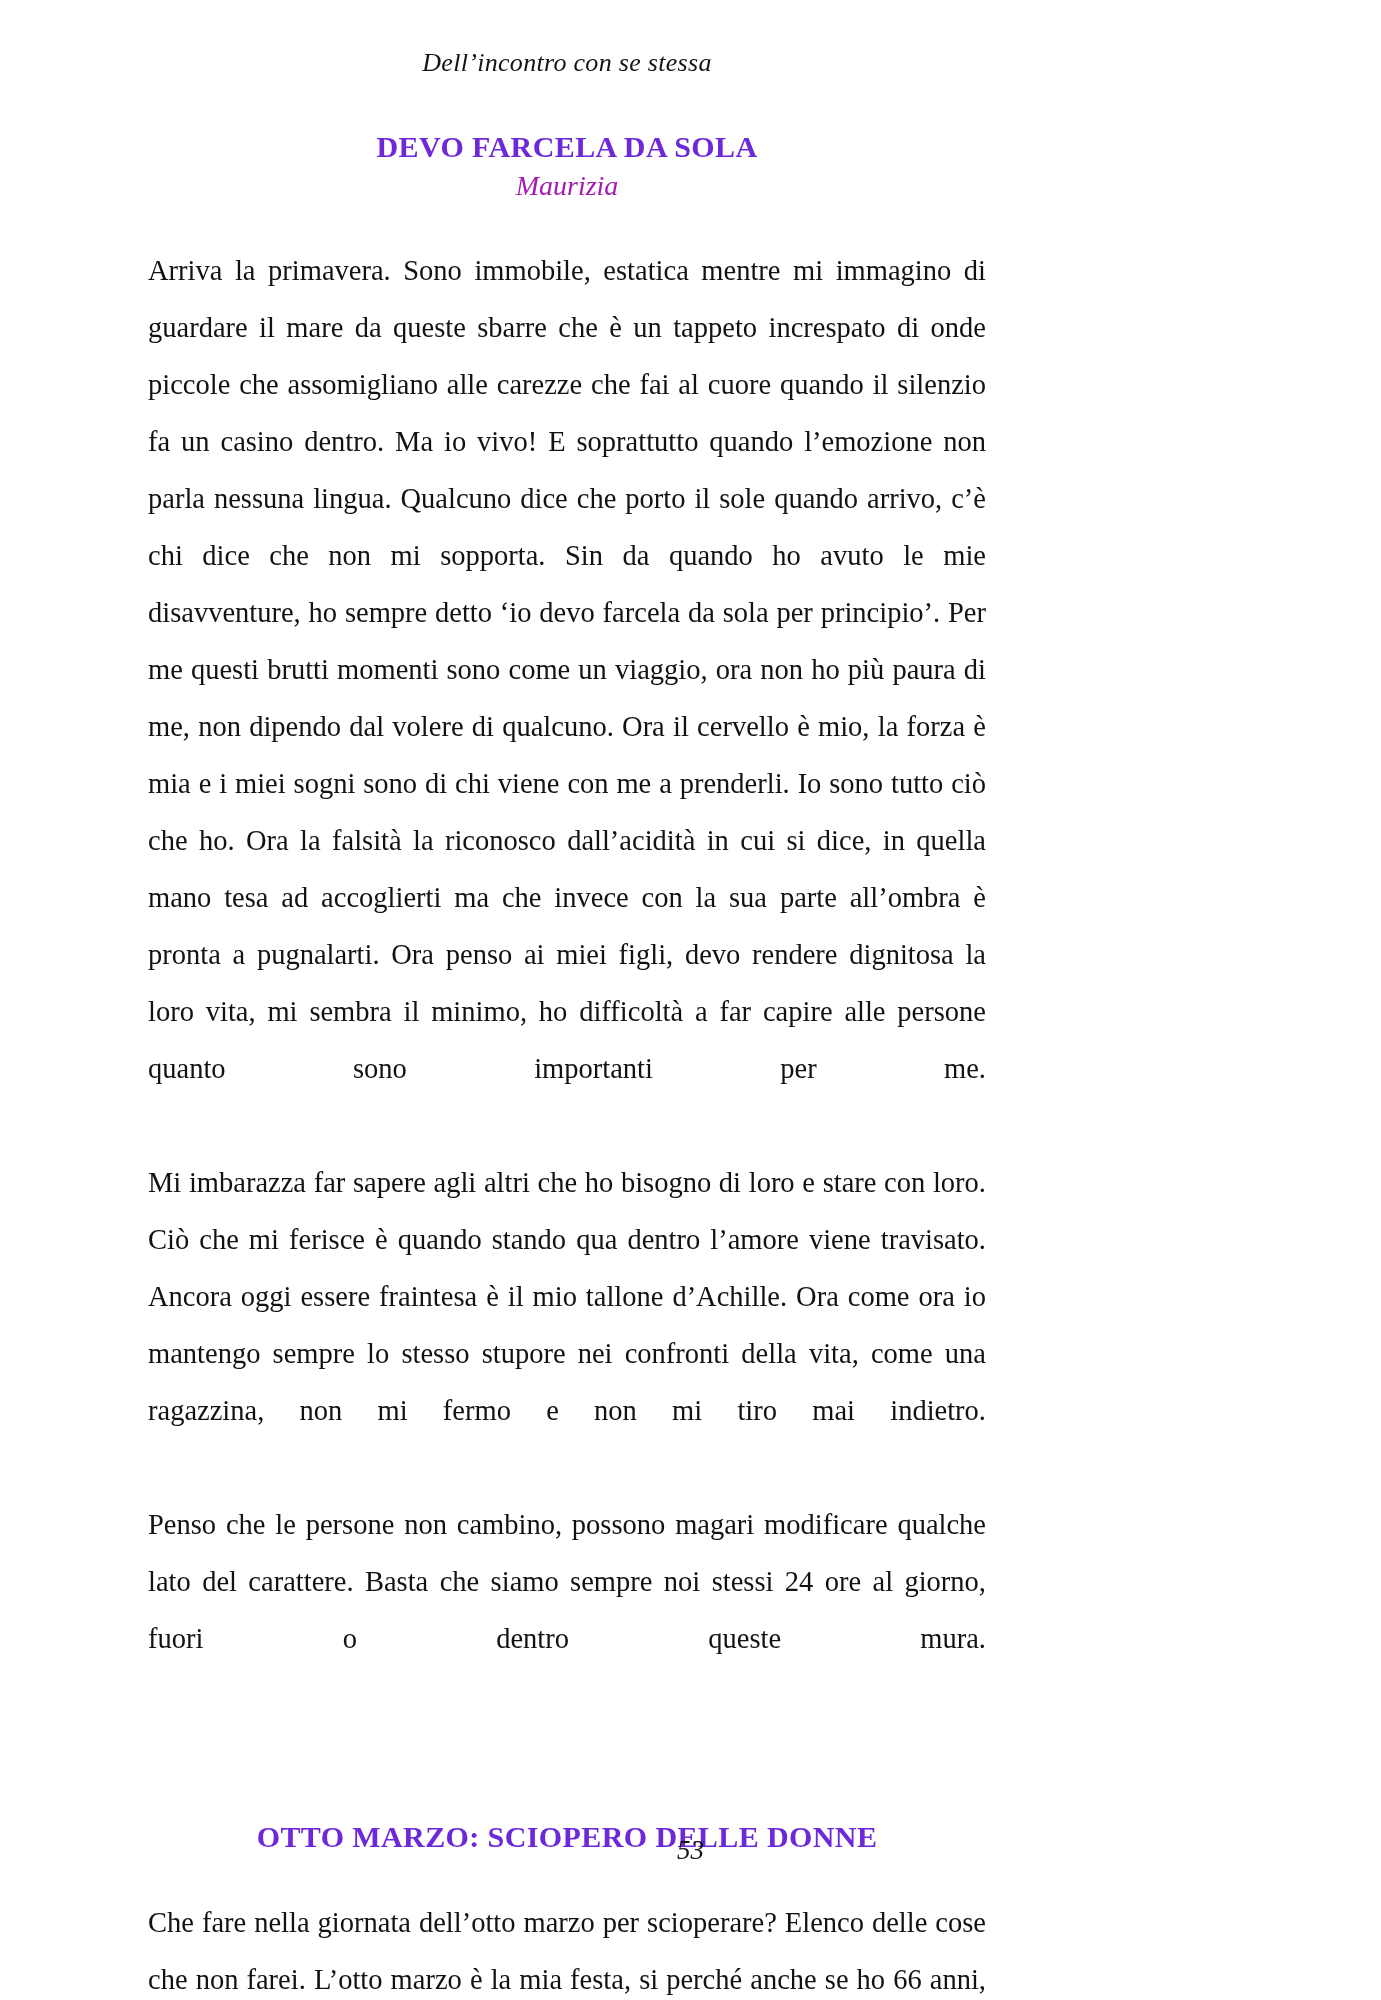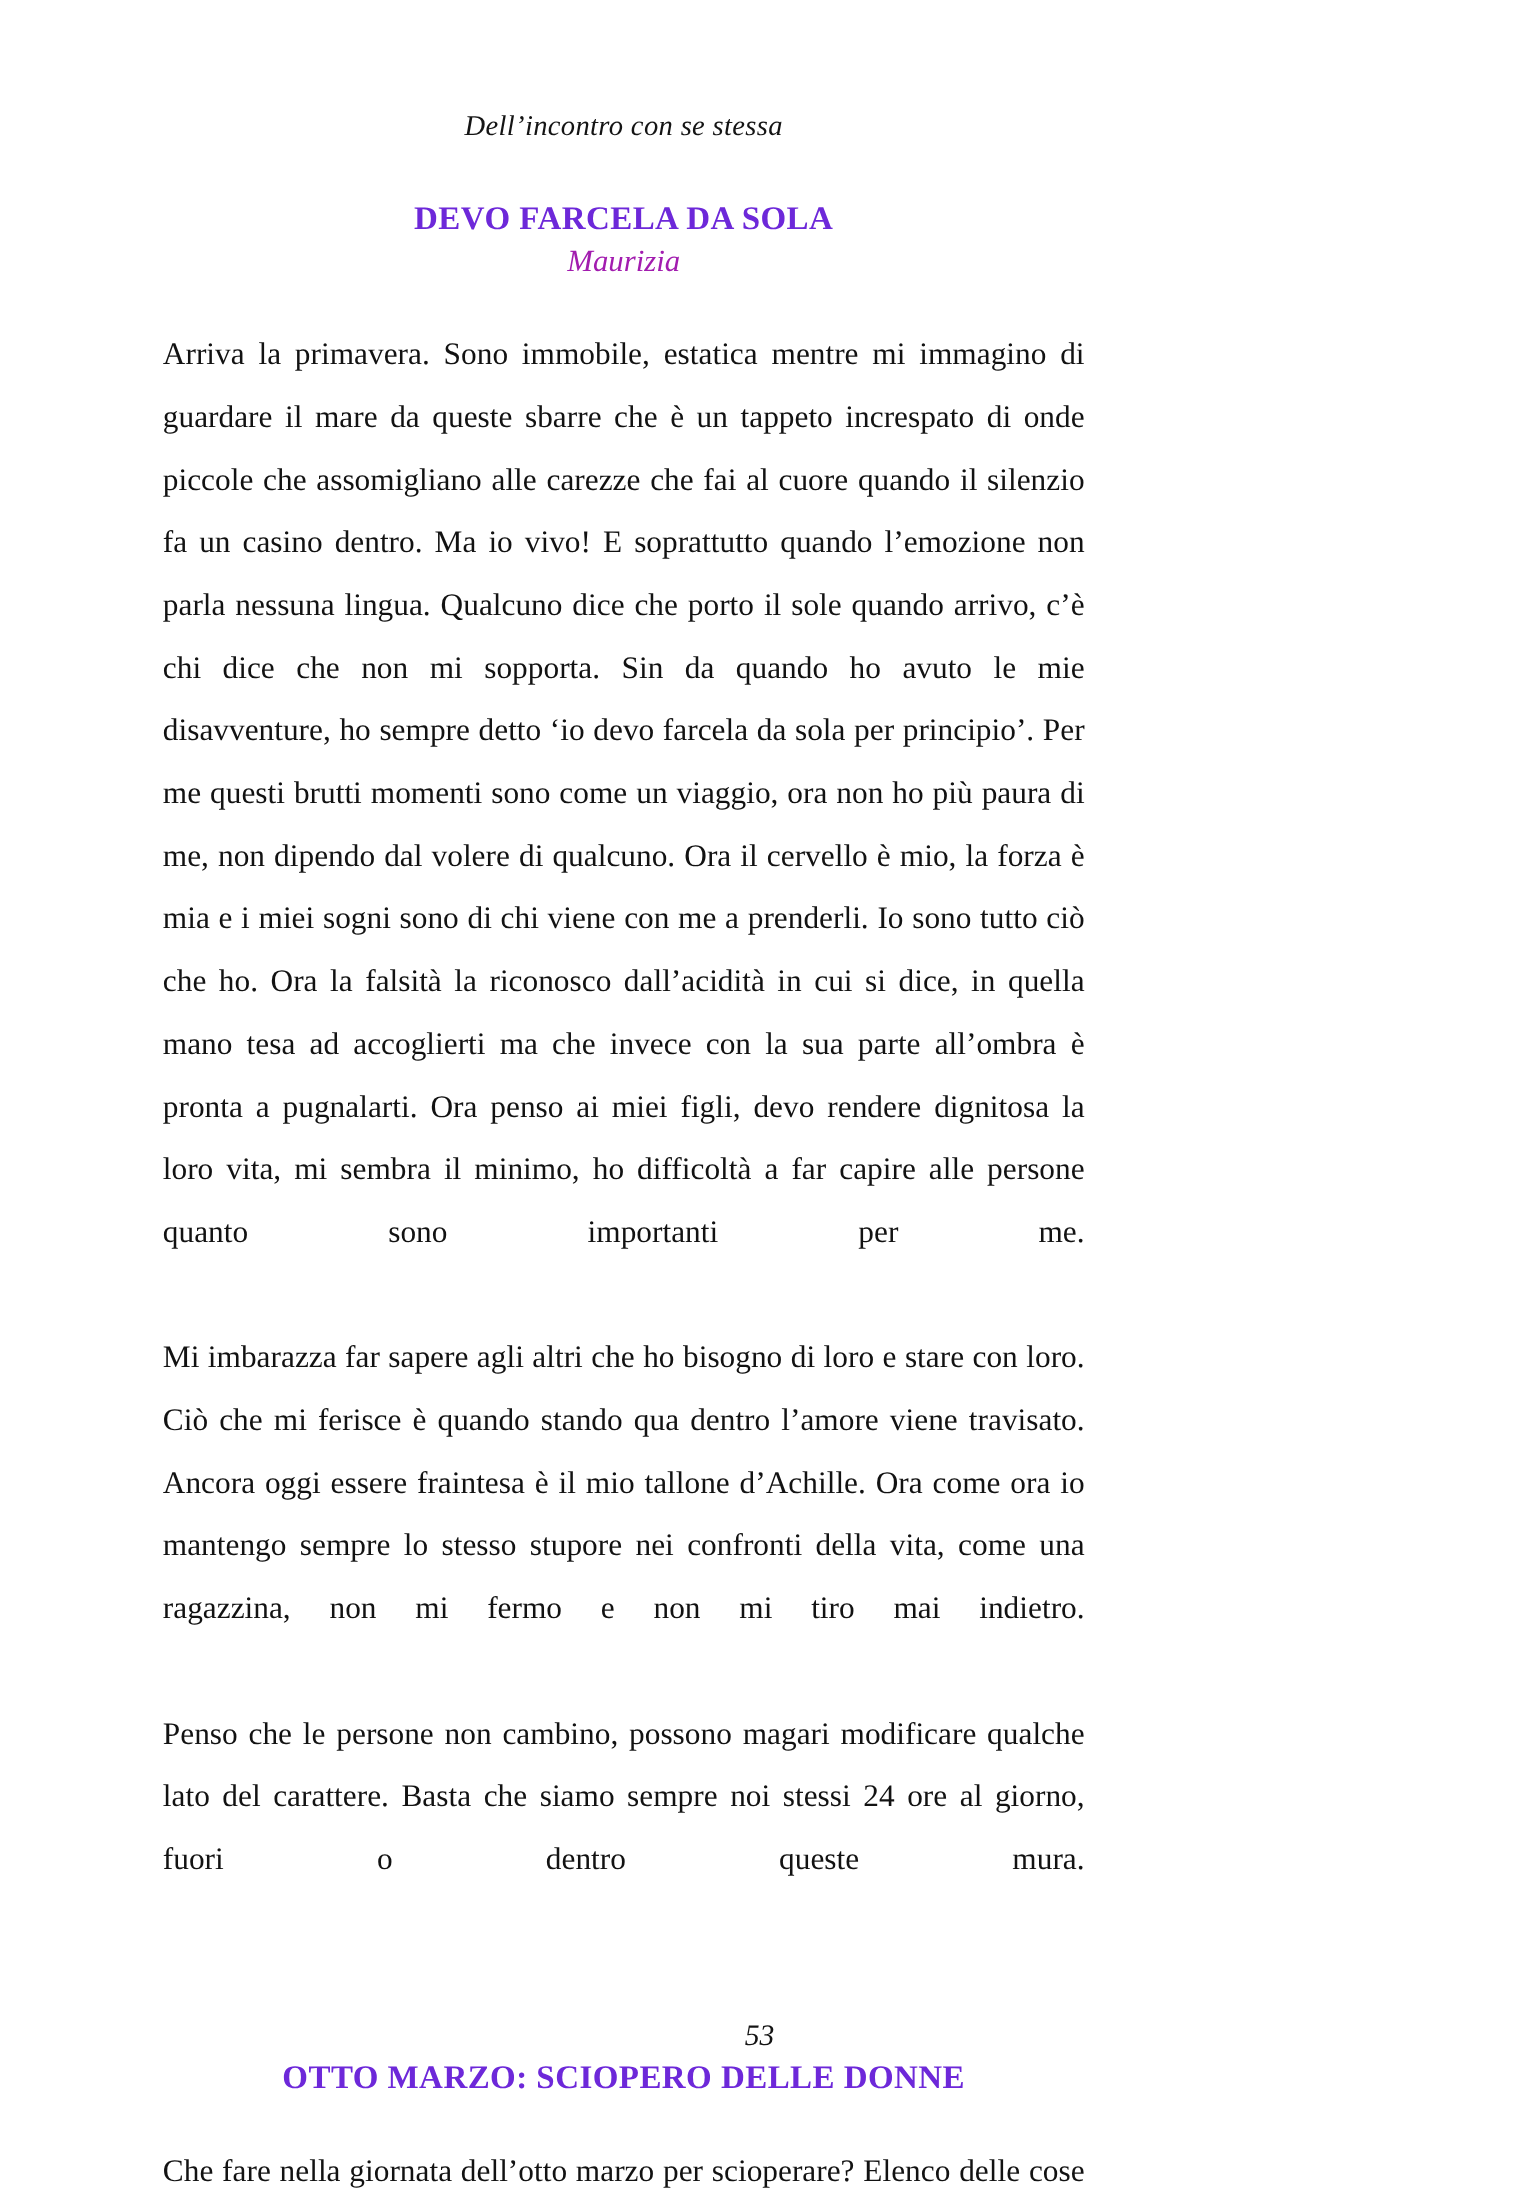--- a/index.html
+++ b/index.html
@@ -26,21 +26,21 @@
     top: 0;
     width: 838px;
   }
 
   
   .running-head {
     text-align: center;
     font-style: italic;
     font-size: 26px;
     letter-spacing: 0.3px;
-    padding-top: 100px;
+    padding-top: 48px;
     color: #141414;
   }
 
   
   .article {
     margin-top: 0;
   }
 
   .article-title {
     text-align: center;

